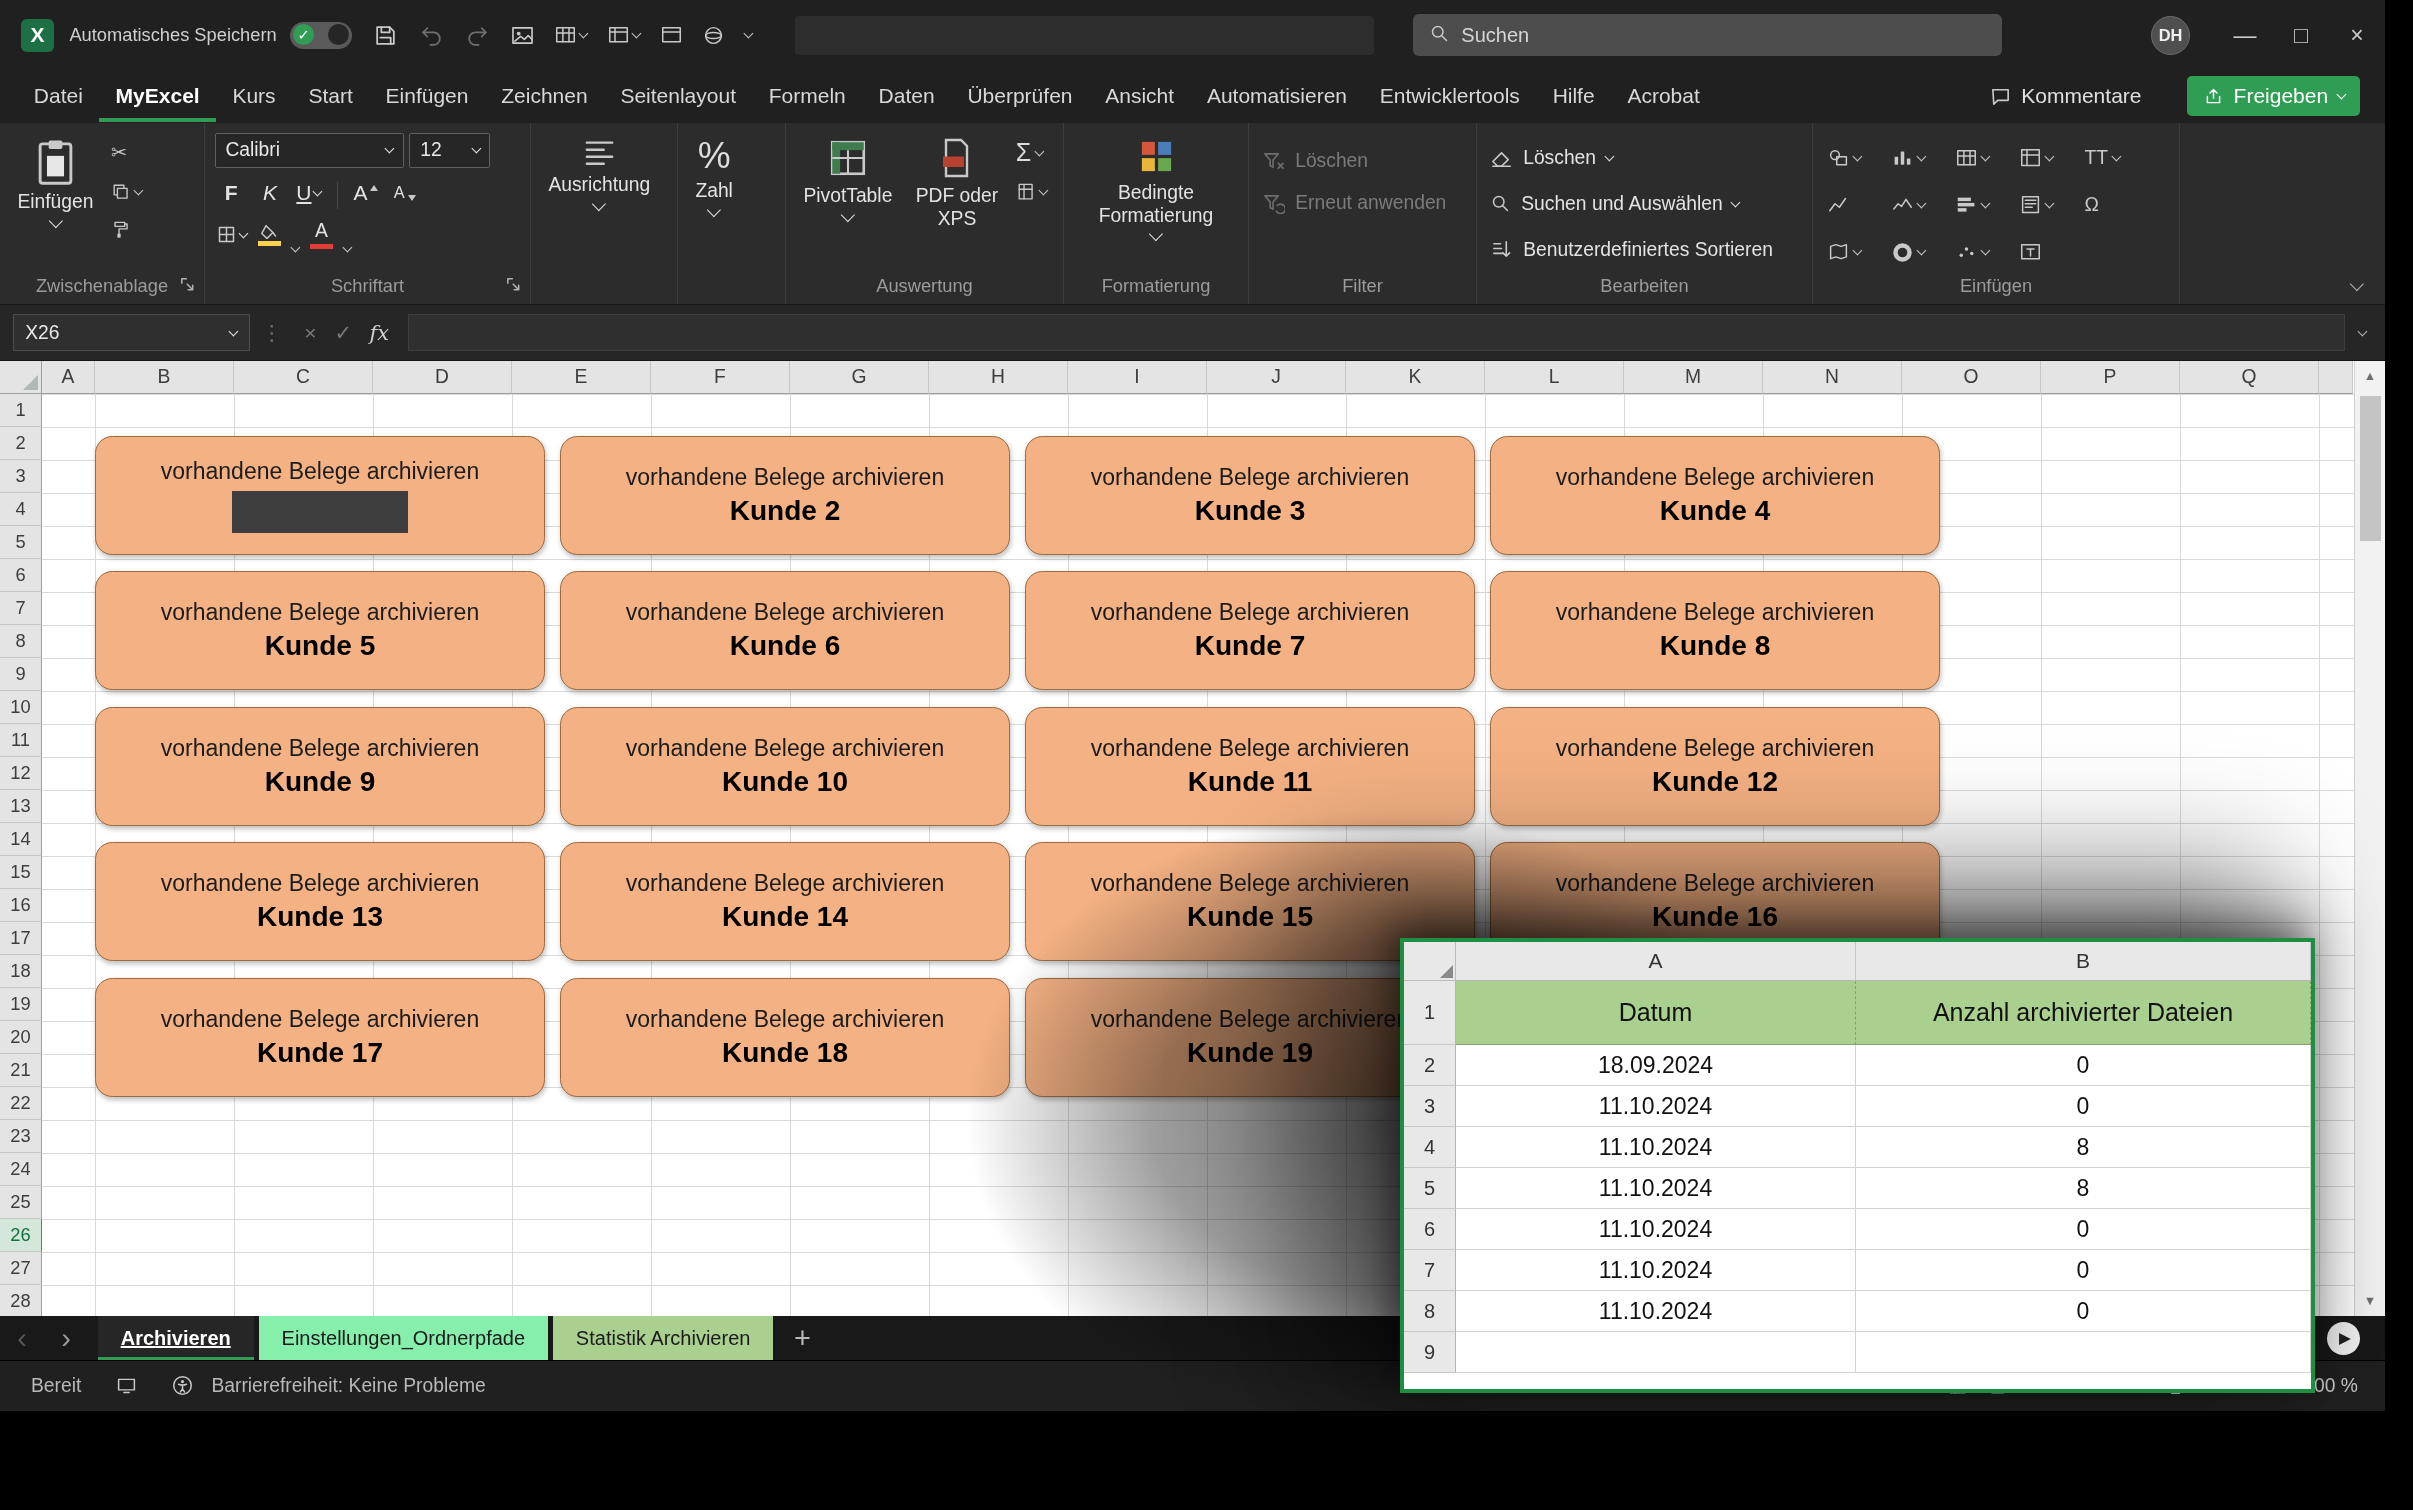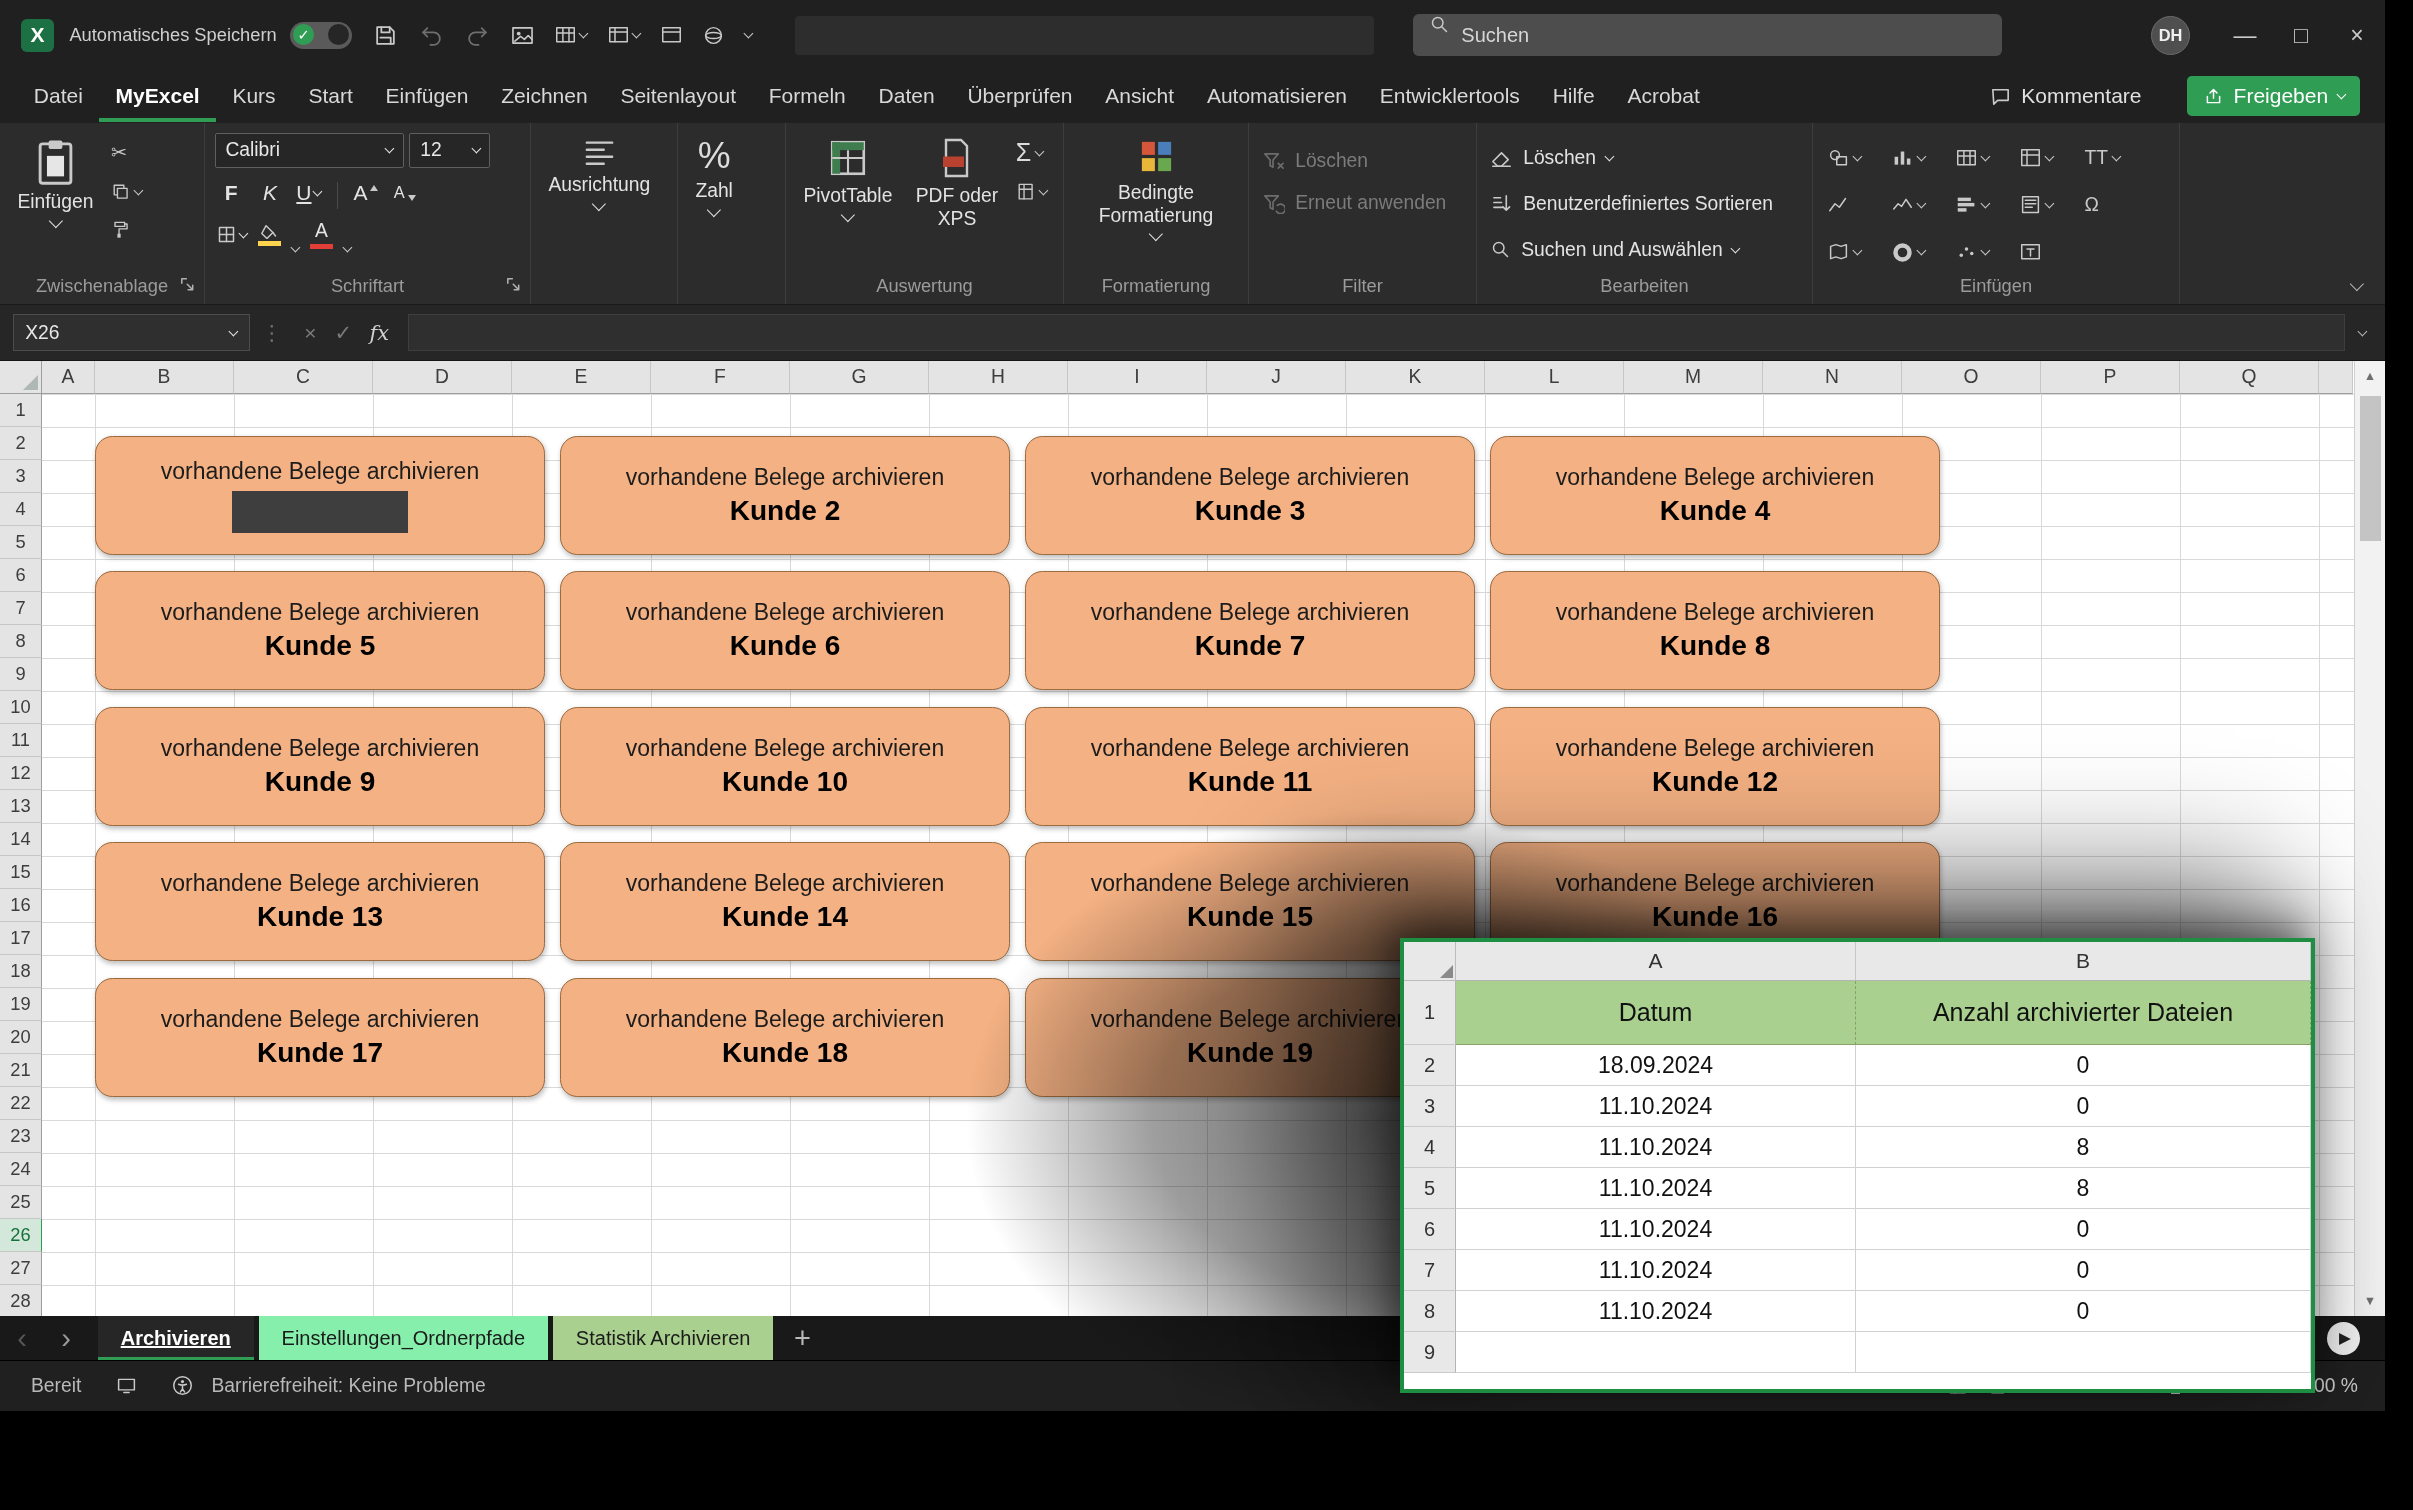--- a/index.html
+++ b/index.html
@@ -15,21 +15,21 @@
   
   .titlebar { position:absolute; left:0; top:0; width:100%; height:70px; display:flex; align-items:center; background:#202020; }
   .xlogo { width:33px; height:33px; margin-left:21px; background:#1d7044; border-radius:5.8px; color:#fff; font-weight:bold; font-size:21px; display:flex; align-items:center; justify-content:center; flex:none; }
   .autosave { margin-left:15.4px; font-size:18.3px; color:#cfcfcf; white-space:nowrap; }
   .toggle { margin-left:13.5px; width:62px; height:27px; border-radius:13.5px; background:#5a5a5a; position:relative; flex:none; }
   .tgl-check { position:absolute; left:2.9px; top:2.9px; width:21px; height:21px; border-radius:50%; background:#2f9e54; color:#fff; font-size:14.5px; display:flex; align-items:center; justify-content:center; }
   .tgl-knob { position:absolute; right:2.9px; top:2.9px; width:21px; height:21px; border-radius:50%; background:#262626; }
   .tb-icon { margin-left:21px; display:flex; align-items:center; gap:3.9px; color:#c9c9c9; flex:none; }
   .tb-icon.dim { color:#6f6f6f; } .tb-icon.dim svg { stroke:#6f6f6f; }
   .titlefield { margin-left:44px; width:579px; height:39px; background:#2d2d2d; border-radius:3.9px; flex:none; }
-  .searchbox { margin-left:39px; width:589px; height:42px; background:#4d4d4d; border-radius:5.8px; display:flex; padding:0 15.4px; gap:11.6px; flex:none; }
+  .searchbox { margin-left:39px; width:589px; height:42px; background:#4d4d4d; border-radius:5.8px; display:flex; align-items:center; padding:0 15.4px; gap:11.6px; flex:none; }
   .searchbox input { flex:1; background:transparent; border:none; outline:none; color:#e8e8e8; font-size:20px; font-family:inherit; }
   .searchbox input::placeholder { color:#d6d6d6; }
   .avatar { margin-left:auto; margin-right:27px; width:39px; height:39px; border-radius:50%; background:#4f4f4f; border:1px solid #6a6a6a; color:#f0f0f0; font-size:16.4px; font-weight:bold; display:flex; align-items:center; justify-content:center; flex:none; }
   .winbtn { width:56px; height:70px; display:flex; align-items:center; justify-content:center; font-size:23px; color:#c9c9c9; flex:none; }
 
   
   .tabsrow { position:absolute; top:70px; left:0; width:100%; height:52px; display:flex; align-items:stretch; background:#202020; }
   .rtabs { display:flex; align-items:stretch; margin-left:17.4px; }
   .rtab { padding:0 16.4px; font-size:21px; color:#d8d8d8; display:flex; align-items:center; white-space:nowrap; }
   .rtab.active { color:#fff; font-weight:bold; box-shadow:inset 0 -3.9px 0 var(--green); }
@@ -459,33 +459,33 @@
       <div class="gbody col" style="padding-top:1.9px">
         <span class="edrow">
           <svg class="i" width="23" height="19.3" viewBox="0 0 24 20">
               <path d="M3 14 12 5l7 7-7 7H8z"></path>
               <path d="M3 19h18"></path>
             </svg>
           <span>Löschen</span>
           <i class="chev t"></i>
         </span>
         <span class="edrow">
+          <svg class="i" width="21" height="21" viewBox="0 0 24 24">
+              <circle cx="10" cy="10" r="6"></circle>
+              <path d="M14.5 14.5 20 20"></path>
+            </svg>
+          <span>Suchen und Auswählen</span>
+          <i class="chev t"></i>
+        </span>
+        <span class="edrow">
           <svg class="i" width="23" height="21" viewBox="0 0 24 22">
               <path d="M17 3v15m0 0 3.5-3.5M17 18l-3.5-3.5"></path>
               <path d="M4 5h7M4 10h8M4 15h9"></path>
             </svg>
           <span>Benutzerdefiniertes Sortieren</span>
-        </span>
-        <span class="edrow">
-          <svg class="i" width="21" height="21" viewBox="0 0 24 24">
-              <circle cx="10" cy="10" r="6"></circle>
-              <path d="M14.5 14.5 20 20"></path>
-            </svg>
-          <span>Suchen und Auswählen</span>
-          <i class="chev t"></i>
         </span>
       </div>
       <span class="glabel">Bearbeiten</span>
     </div>
 
     <div class="rgroup" style="width:367px">
       <div class="insgrid">
         <span class="gi">
             <svg class="i" width="21" height="19.3" viewBox="0 0 24 22">
               <circle cx="8" cy="8" r="5"></circle>

